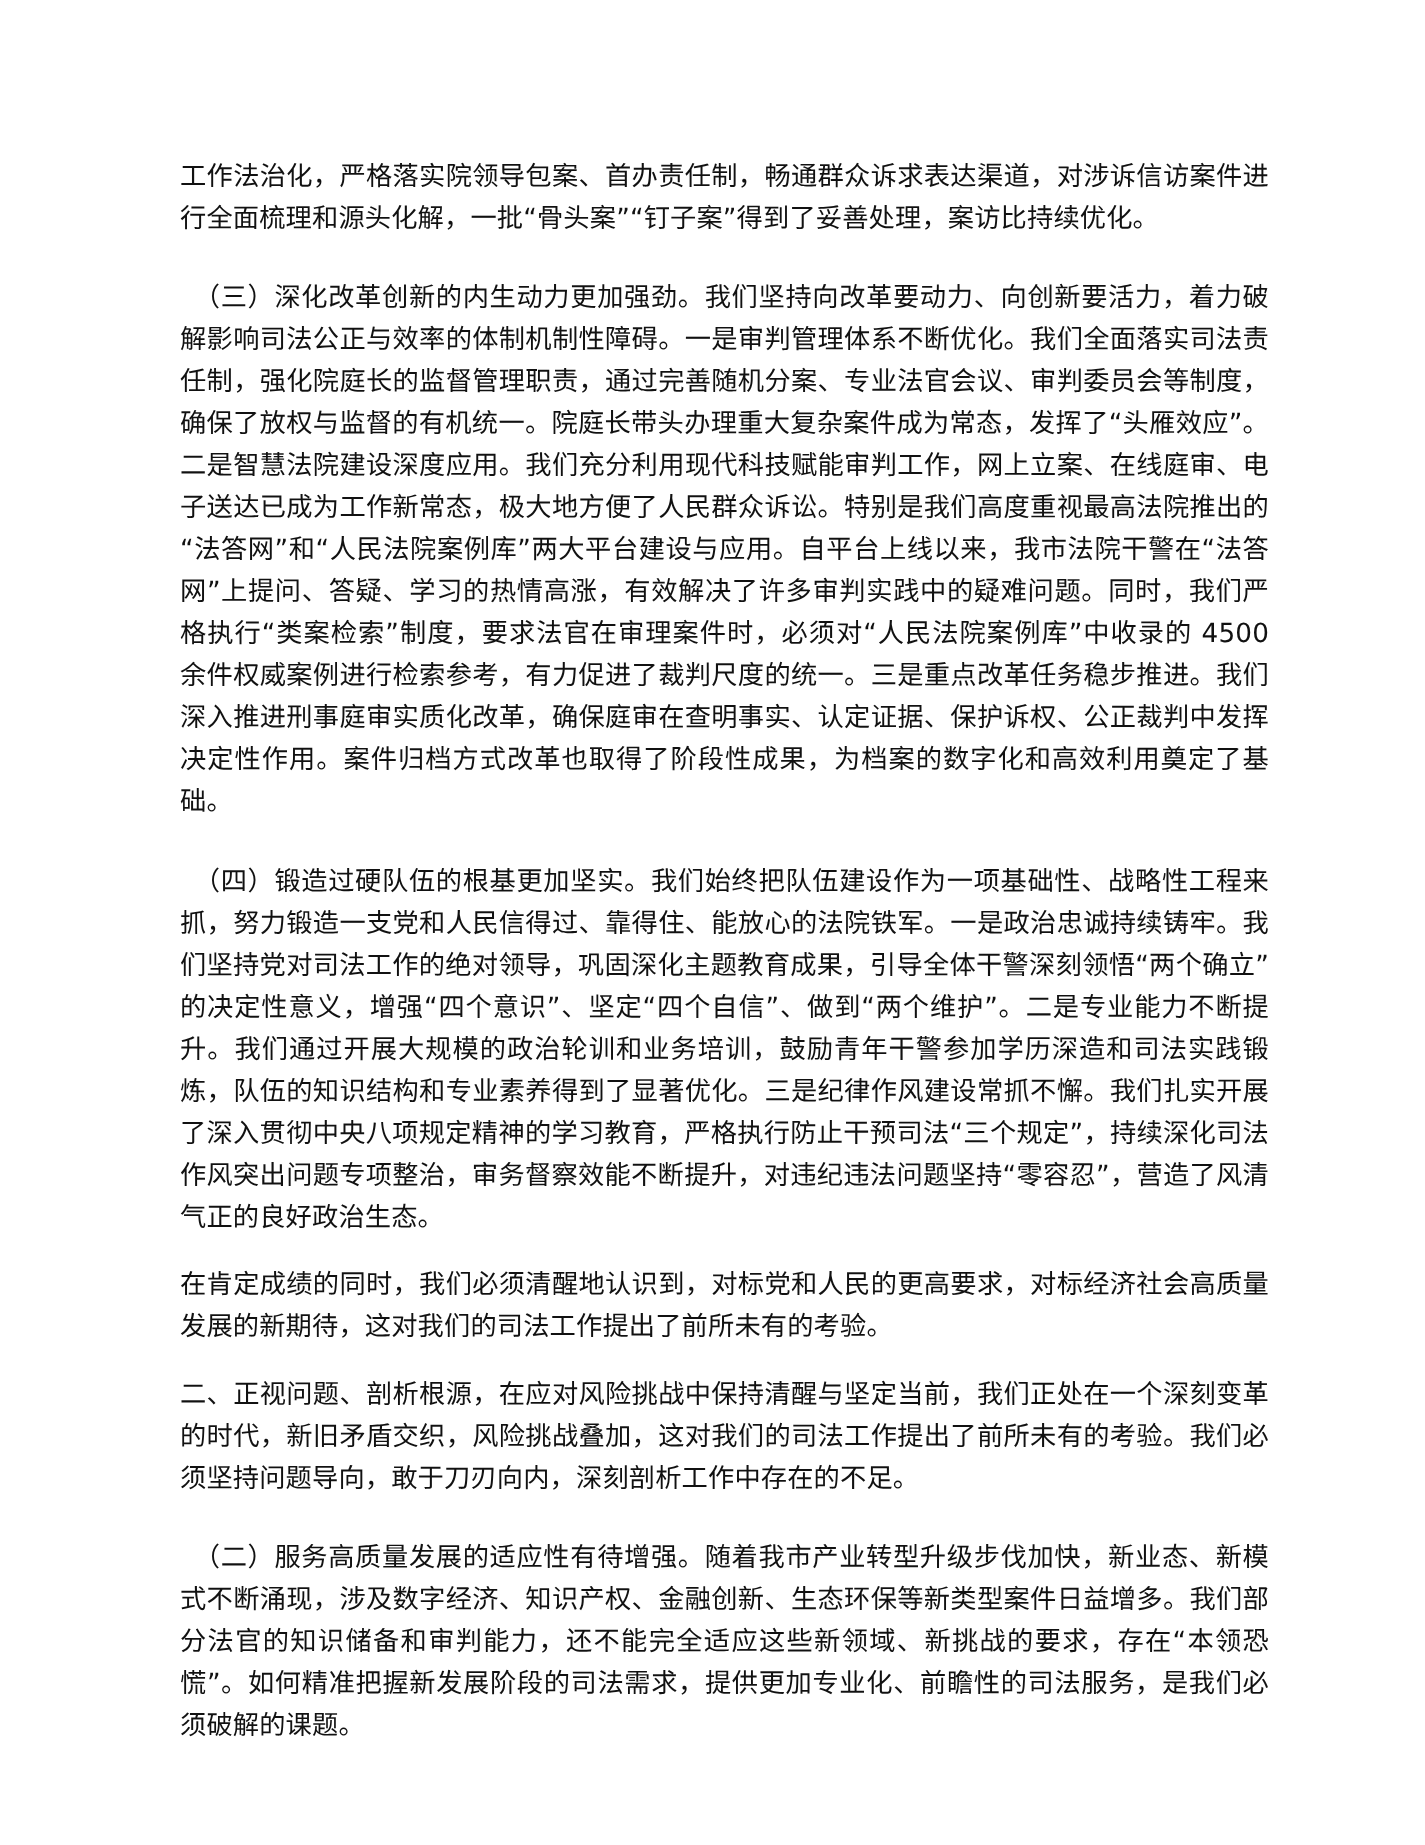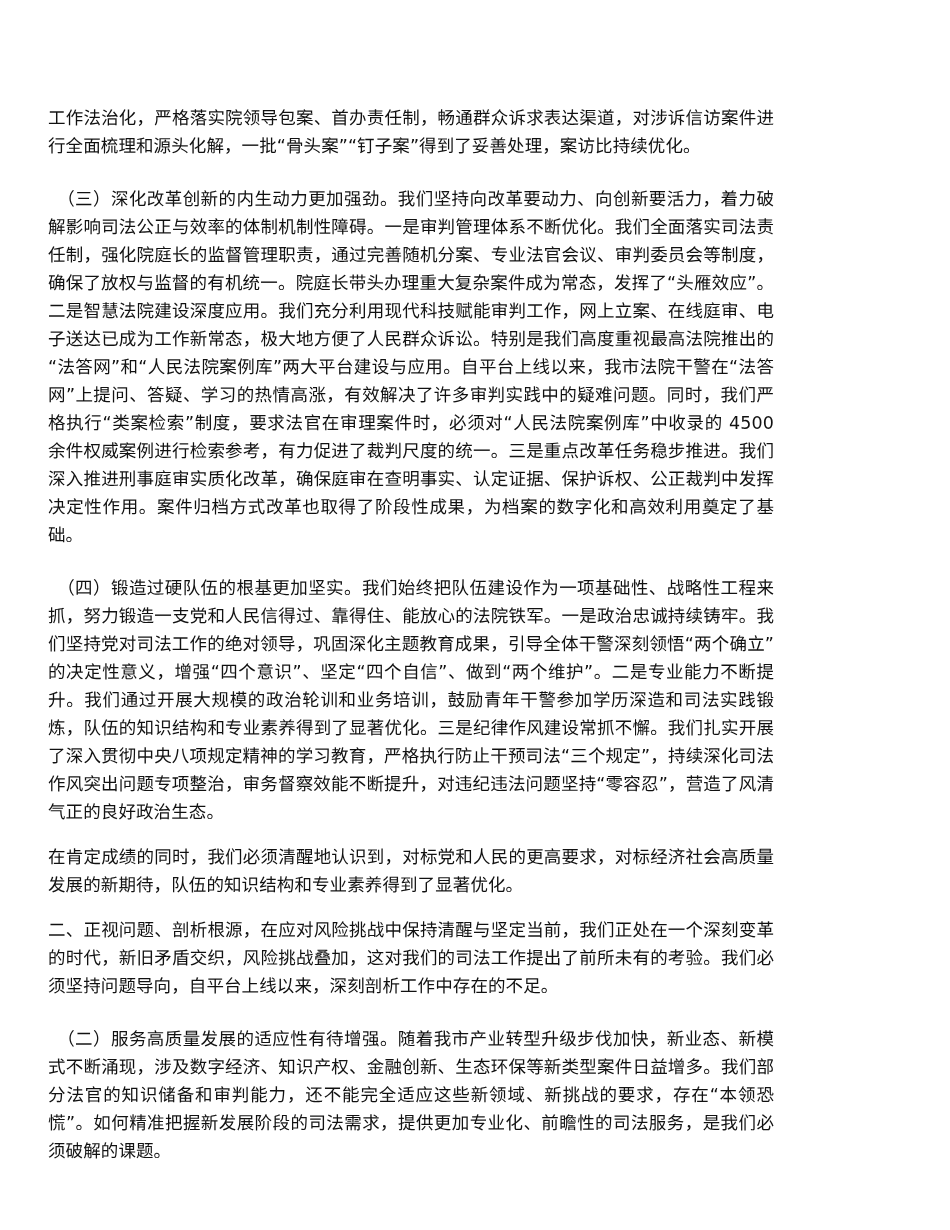--- a/index.html
+++ b/index.html
@@ -14,21 +14,21 @@
     overflow: hidden;
     font-family: "DejaVu Sans", "Liberation Sans", sans-serif;
     color: #000000;
   }
   #page {
     position: relative;
     width: 950px;
     height: 1230px;
     background: #ffffff;
     box-sizing: border-box;
-    padding: 104px 112px 0 48px;
+    padding: 104px 112px 0 120px;
   }
   #doc-body {
     width: 726px;
   }
   p.para {
     margin: 0 0 17px 0;
     padding: 0;
     font-size: 17.5px;
     line-height: 28px;
     color: #111111;
@@ -47,18 +47,18 @@
   }
 </style>
 </head>
 <body>
 
 <div id="page">
   <div id="doc-body">
     <p class="para">工作法治化，严格落实院领导包案、首办责任制，畅通群众诉求表达渠道，对涉诉信访案件进行全面梳理和源头化解，一批“骨头案”“钉子案”得到了妥善处理，案访比持续优化。</p>
     <p class="para indent">　（三）深化改革创新的内生动力更加强劲。我们坚持向改革要动力、向创新要活力，着力破解影响司法公正与效率的体制机制性障碍。一是审判管理体系不断优化。我们全面落实司法责任制，强化院庭长的监督管理职责，通过完善随机分案、专业法官会议、审判委员会等制度，确保了放权与监督的有机统一。院庭长带头办理重大复杂案件成为常态，发挥了“头雁效应”。二是智慧法院建设深度应用。我们充分利用现代科技赋能审判工作，网上立案、在线庭审、电子送达已成为工作新常态，极大地方便了人民群众诉讼。特别是我们高度重视最高法院推出的“法答网”和“人民法院案例库”两大平台建设与应用。自平台上线以来，我市法院干警在“法答网”上提问、答疑、学习的热情高涨，有效解决了许多审判实践中的疑难问题。同时，我们严格执行“类案检索”制度，要求法官在审理案件时，必须对“人民法院案例库”中收录的 4500 余件权威案例进行检索参考，有力促进了裁判尺度的统一。三是重点改革任务稳步推进。我们深入推进刑事庭审实质化改革，确保庭审在查明事实、认定证据、保护诉权、公正裁判中发挥决定性作用。案件归档方式改革也取得了阶段性成果，为档案的数字化和高效利用奠定了基础。</p>
     <p class="para indent">　（四）锻造过硬队伍的根基更加坚实。我们始终把队伍建设作为一项基础性、战略性工程来抓，努力锻造一支党和人民信得过、靠得住、能放心的法院铁军。一是政治忠诚持续铸牢。我们坚持党对司法工作的绝对领导，巩固深化主题教育成果，引导全体干警深刻领悟“两个确立”的决定性意义，增强“四个意识”、坚定“四个自信”、做到“两个维护”。二是专业能力不断提升。我们通过开展大规模的政治轮训和业务培训，鼓励青年干警参加学历深造和司法实践锻炼，队伍的知识结构和专业素养得到了显著优化。三是纪律作风建设常抓不懈。我们扎实开展了深入贯彻中央八项规定精神的学习教育，严格执行防止干预司法“三个规定”，持续深化司法作风突出问题专项整治，审务督察效能不断提升，对违纪违法问题坚持“零容忍”，营造了风清气正的良好政治生态。</p>
-    <p class="para">在肯定成绩的同时，我们必须清醒地认识到，对标党和人民的更高要求，对标经济社会高质量发展的新期待，队伍的知识结构和专业素养得到了显著优化。</p>
-    <p class="para">二、正视问题、剖析根源，在应对风险挑战中保持清醒与坚定当前，我们正处在一个深刻变革的时代，新旧矛盾交织，风险挑战叠加，这对我们的司法工作提出了前所未有的考验。我们必须坚持问题导向，自平台上线以来，深刻剖析工作中存在的不足。</p>
+    <p class="para">在肯定成绩的同时，我们必须清醒地认识到，对标党和人民的更高要求，对标经济社会高质量发展的新期待，这对我们的司法工作提出了前所未有的考验。</p>
+    <p class="para">二、正视问题、剖析根源，在应对风险挑战中保持清醒与坚定当前，我们正处在一个深刻变革的时代，新旧矛盾交织，风险挑战叠加，这对我们的司法工作提出了前所未有的考验。我们必须坚持问题导向，敢于刀刃向内，深刻剖析工作中存在的不足。</p>
     <p class="para indent">　（二）服务高质量发展的适应性有待增强。随着我市产业转型升级步伐加快，新业态、新模式不断涌现，涉及数字经济、知识产权、金融创新、生态环保等新类型案件日益增多。我们部分法官的知识储备和审判能力，还不能完全适应这些新领域、新挑战的要求，存在“本领恐慌”。如何精准把握新发展阶段的司法需求，提供更加专业化、前瞻性的司法服务，是我们必须破解的课题。</p>
 
   </div>
 </div>
 
 </body></html>

